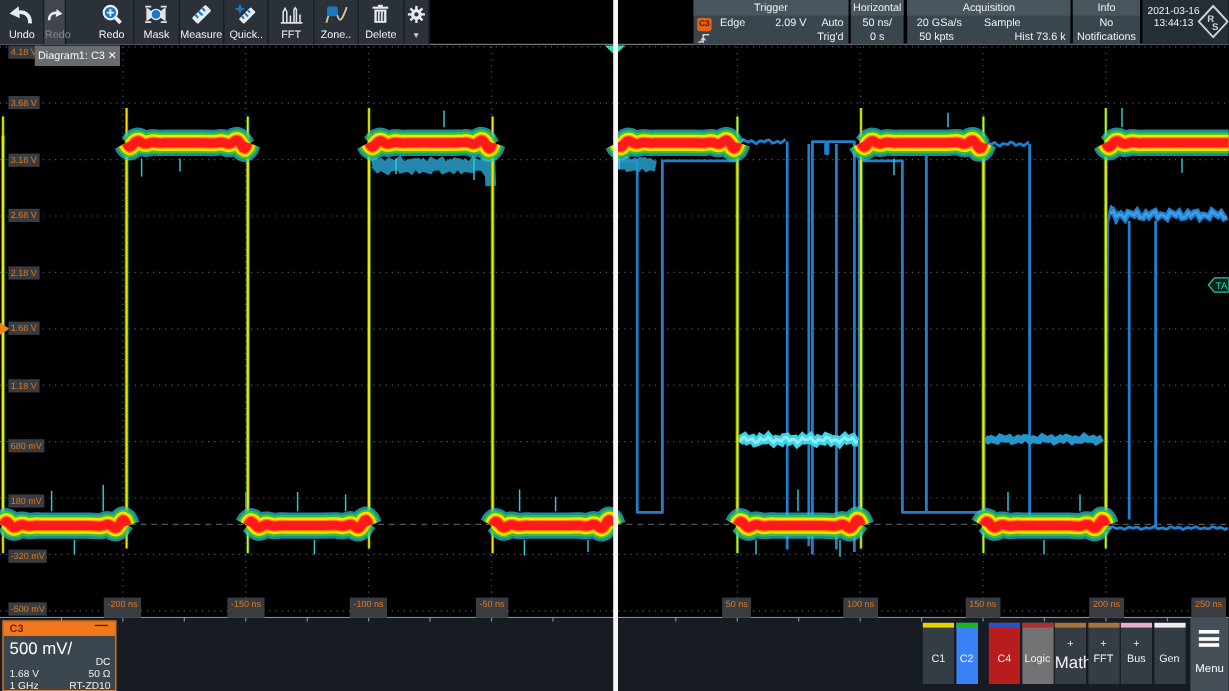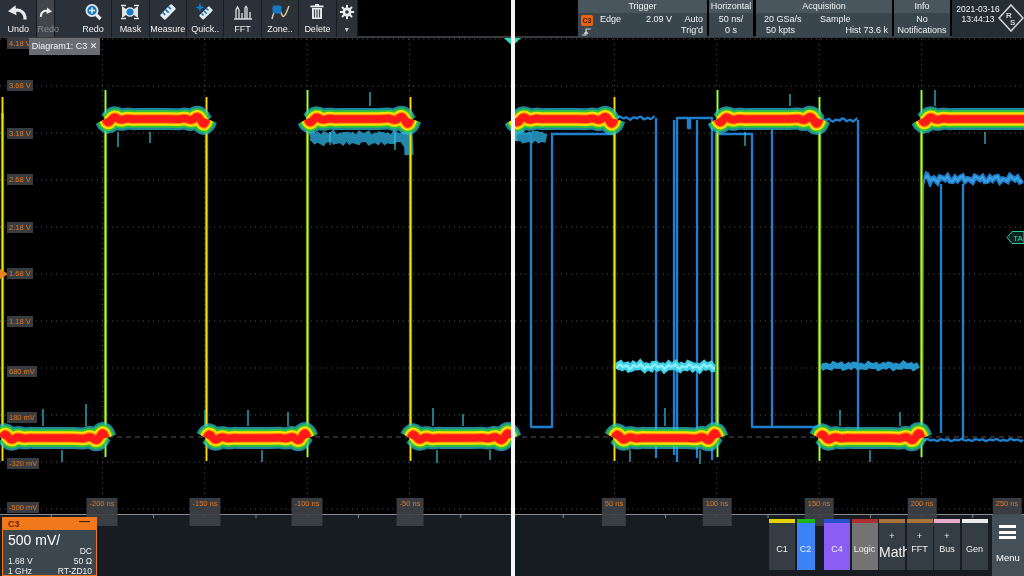--- a/index.html
+++ b/index.html
@@ -5,21 +5,21 @@
 .tbar{position:absolute;left:0;top:0;width:358px;height:37px;background:#2b3138}
 .tbtn{position:absolute;top:0;height:37px;border-right:1px solid #171b1f}
 .tbtn.dis{background:#40464c}
 .ticon{display:flex;justify-content:center;margin-top:2px;height:20px}
 .tlab{text-align:center;color:#f2f2f2;font-size:9px;margin-top:2px;white-space:nowrap}
 .dis .tlab{color:#868c92}
 .panel{position:absolute;top:0;height:37px;background:#3a464e}
 .phead{height:13px;background:#4a565e;color:#eef2f4;font-size:9px;text-align:center;line-height:13px}
 .pt{position:absolute;color:#eef2f4;font-size:9px}
 .ylab{position:absolute;height:11px;background:rgba(62,66,70,0.92);color:#e0771f;font-size:7.5px;text-align:center;line-height:11px;white-space:nowrap;padding:0 2px}
-.xlab{position:absolute;height:28px;background:rgba(62,66,70,0.92);color:#e0771f;font-size:7.5px;text-align:left;line-height:11px;white-space:nowrap;padding:0 3px;transform:translateX(-50%)}
+.xlab{position:absolute;height:17px;background:rgba(62,66,70,0.92);color:#e0771f;font-size:7.5px;text-align:left;line-height:11px;white-space:nowrap;padding:0 3px;transform:translateX(-50%)}
 </style></head><body>
 <svg width="1024" height="576" viewBox="0 0 1024 576" style="position:absolute;left:0;top:0">
 <path d="M102.4,39 V511 M204.8,39 V511 M307.2,39 V511 M409.6,39 V511 M512,39 V511 M614.4,39 V511 M716.8,39 V511 M819.2,39 V511 M921.6,39 V511 M0,39 H1024 M0,86 H1024 M0,133 H1024 M0,180 H1024 M0,227 H1024 M0,274 H1024 M0,321 H1024 M0,368 H1024 M0,415 H1024 M0,462 H1024 M0,509 H1024" stroke="#54595e" stroke-width="1" stroke-dasharray="1 4.1" fill="none"></path>
 <path d="M0,437 H1024" stroke="#b9bdc0" stroke-width="1" stroke-dasharray="5 4" fill="none" opacity="0.45"></path>
 <path d="M515,134 L531,134 L531,427 L552,427 L552,134 L614,134 L614.5,118 M615,119.2L617.2,118.6L619.4,116.2L621.6,117.5L623.8,118.5L626,117.1L628.2,118.5L630.4,119.9L632.6,117.6L634.8,117.3L637,118.5L639.2,116.8L641.4,116.8L643.6,119.4L645.8,118.7L648,117.6L650.2,119.2L652.4,118L654.6,116 M674,120 V455 M697,120 V458 M656,118 V458 M656,433 L677,433 M677,462 V118 L688,118 V128 L690,128 V118 L712,118 V460 M712,433 L716,433 V134 L752,134 V427 L820,427 V120 M820,120.6L822.2,118.4L824.4,119.9L826.6,120L828.8,118.7L831,120.7L833.2,121.8L835.4,119.6L837.6,119.9L839.8,120.6L842,118.4L844.2,118.9L846.4,121.2L848.6,120.2L850.8,119.9L853,121.6L855.2,119.9L857.4,118.2 M858,120 V438 L920,438 L922,440 M922,440.5L924.2,440.3L926.4,438.8L928.6,439.6L930.8,440.6L933,439.7L935.2,440.3L937.4,441.2L939.6,439.6L941.8,439.2L944,440.3L946.2,439.5L948.4,439.4L950.6,441.1L952.8,440.6L955,439.5L957.2,440.4L959.4,440L961.6,438.7L963.8,440L966,440.7L968.2,439.7L970.4,440.5L972.6,440.9L974.8,439.2L977,439.3L979.2,440.3L981.4,439.5L983.6,439.7L985.8,441.3L988,440.3L990.2,439.4L992.4,440.4L994.6,439.7L996.8,438.8L999,440.4L1001.2,440.8L1003.4,439.7L1005.6,440.6L1007.8,440.6L1010,438.9L1012.2,439.4L1014.4,440.4L1016.6,439.5L1018.8,440.1L1021,441.3L1023.2,440 M772,130 V427 M922,440 L923,186 L926,172 L930,186 L934,176 L938,181 M941,184 V433 M963,184 V440" stroke="#1f80d0" stroke-width="2.3" fill="none" stroke-linejoin="round"></path>
 <path d="M925,178L927.5,175.9L930,180.5L932.5,178.7L935,179.4L937.5,182.2L940,177.1L942.5,177.9L945,179.4L947.5,176.4L950,180.9L952.5,181.3L955,177.7L957.5,180.4L960,177.6L962.5,176.2L965,181L967.5,178.9L970,179.6L972.5,181.7L975,176.5L977.5,177.9L980,179.5L982.5,177L985,181.4L987.5,181L990,177.3L992.5,180L995,177.3L997.5,176.7L1000,181.6L1002.5,179L1005,179.6L1007.5,181.1L1010,176L1012.5,178L1015,179.8L1017.5,177.5L1020,181.7L1022.5,180.5" stroke="#1f80d0" stroke-width="5.5" fill="none"></path>
 <path d="M925,178L927.5,175.9L930,180.5L932.5,178.7L935,179.4L937.5,182.2L940,177.1L942.5,177.9L945,179.4L947.5,176.4L950,180.9L952.5,181.3L955,177.7L957.5,180.4L960,177.6L962.5,176.2L965,181L967.5,178.9L970,179.6L972.5,181.7L975,176.5L977.5,177.9L980,179.5L982.5,177L985,181.4L987.5,181L990,177.3L992.5,180L995,177.3L997.5,176.7L1000,181.6L1002.5,179L1005,179.6L1007.5,181.1L1010,176L1012.5,178L1015,179.8L1017.5,177.5L1020,181.7L1022.5,180.5" stroke="#3ea0e0" stroke-width="2" fill="none"></path>
 <path d="M616,368.5L618.2,365.6L620.4,364.3L622.6,367L624.8,366.2L627,365.6L629.2,368.7L631.4,368L633.6,365.1L635.8,366.6L638,366.5L640.2,364.1L642.4,366.6L644.6,368.6L646.8,366.3L649,366.9L651.2,368L653.4,364.8L655.6,364.5L657.8,367.4L660,366.3L662.2,366.1L664.4,369L666.6,367.2L668.8,364.7L671,366.6L673.2,366.2L675.4,364.4L677.6,367.5L679.8,368.7L682,366L684.2,366.9L686.4,367.4L688.6,364.2L690.8,365.1L693,367.9L695.2,366.4L697.4,366.6L699.6,368.9L701.8,366.3L704,364.4L706.2,366.7L708.4,366L710.6,365L712.8,368.3L715,368.4" stroke="#3ed2e8" stroke-width="7.5" fill="none"></path>
 <path d="M616,368.5L618.2,365.6L620.4,364.3L622.6,367L624.8,366.2L627,365.6L629.2,368.7L631.4,368L633.6,365.1L635.8,366.6L638,366.5L640.2,364.1L642.4,366.6L644.6,368.6L646.8,366.3L649,366.9L651.2,368L653.4,364.8L655.6,364.5L657.8,367.4L660,366.3L662.2,366.1L664.4,369L666.6,367.2L668.8,364.7L671,366.6L673.2,366.2L675.4,364.4L677.6,367.5L679.8,368.7L682,366L684.2,366.9L686.4,367.4L688.6,364.2L690.8,365.1L693,367.9L695.2,366.4L697.4,366.6L699.6,368.9L701.8,366.3L704,364.4L706.2,366.7L708.4,366L710.6,365L712.8,368.3L715,368.4" stroke="#8ceef8" stroke-width="2.5" fill="none"></path>
 <path d="M821,364.7L823.5,367L826,365.6L828.5,366.7L831,367.4L833.5,364.5L836,365.7L838.5,365.9L841,364.8L843.5,367.6L846,366.8L848.5,365.3L851,366.7L853.5,364.7L856,365L858.5,367.3L861,365.8L863.5,366.8L866,367L868.5,364.3L871,365.8L873.5,366.1L876,365.2L878.5,367.8L881,366.5L883.5,365.1L886,366.5L888.5,364.6L891,365.3L893.5,367.6L896,365.8L898.5,366.7L901,366.7L903.5,364.1L906,366L908.5,366.2L911,365.4L913.5,367.8L916,366.2L918.5,364.9" stroke="#2596cc" stroke-width="6" fill="none"></path>
@@ -233,21 +233,21 @@
 <div style="position:absolute;right:4px;top:48px;color:#eef2f4;font-size:8.5px">RT-ZD10</div>
 </div>
 <div style="position:absolute;left:769.0px;top:519px;width:26px;height:51px;background:#343d44">
 <div style="position:absolute;left:0;top:0;width:100%;height:3.5px;background:#e6d200"></div>
 <div style="position:absolute;left:0;right:0;top:25px;text-align:center;color:#f0f0f0;font-size:9px">C1</div>
   </div>
 <div style="position:absolute;left:796.5px;top:519px;width:18px;height:51px;background:#3b82f6">
 <div style="position:absolute;left:0;top:0;width:100%;height:3.5px;background:#1cb41c"></div>
 <div style="position:absolute;left:0;right:0;top:25px;text-align:center;color:#f0f0f0;font-size:9px">C2</div>
   </div>
-<div style="position:absolute;left:824.0px;top:519px;width:26px;height:51px;background:#8b5cf6">
+<div style="position:absolute;left:824.0px;top:519px;width:26px;height:51px;background:#b91c1c">
 <div style="position:absolute;left:0;top:0;width:100%;height:3.5px;background:#2a52cc"></div>
 <div style="position:absolute;left:0;right:0;top:25px;text-align:center;color:#f0f0f0;font-size:9px">C4</div>
   </div>
 <div style="position:absolute;left:851.5px;top:519px;width:26px;height:51px;background:#737373">
 <div style="position:absolute;left:0;top:0;width:100%;height:3.5px;background:#b03030"></div>
 <div style="position:absolute;left:0;right:0;top:25px;text-align:center;color:#f0f0f0;font-size:9px">Logic</div>
   </div>
 <div style="position:absolute;left:879.0px;top:519px;width:26px;height:51px;background:#343d44">
 <div style="position:absolute;left:0;top:0;width:100%;height:3.5px;background:#a8743c"></div>
     <div style="position:absolute;left:0;right:0;top:12px;text-align:center;color:#e8ecee;font-size:9px">+</div>

